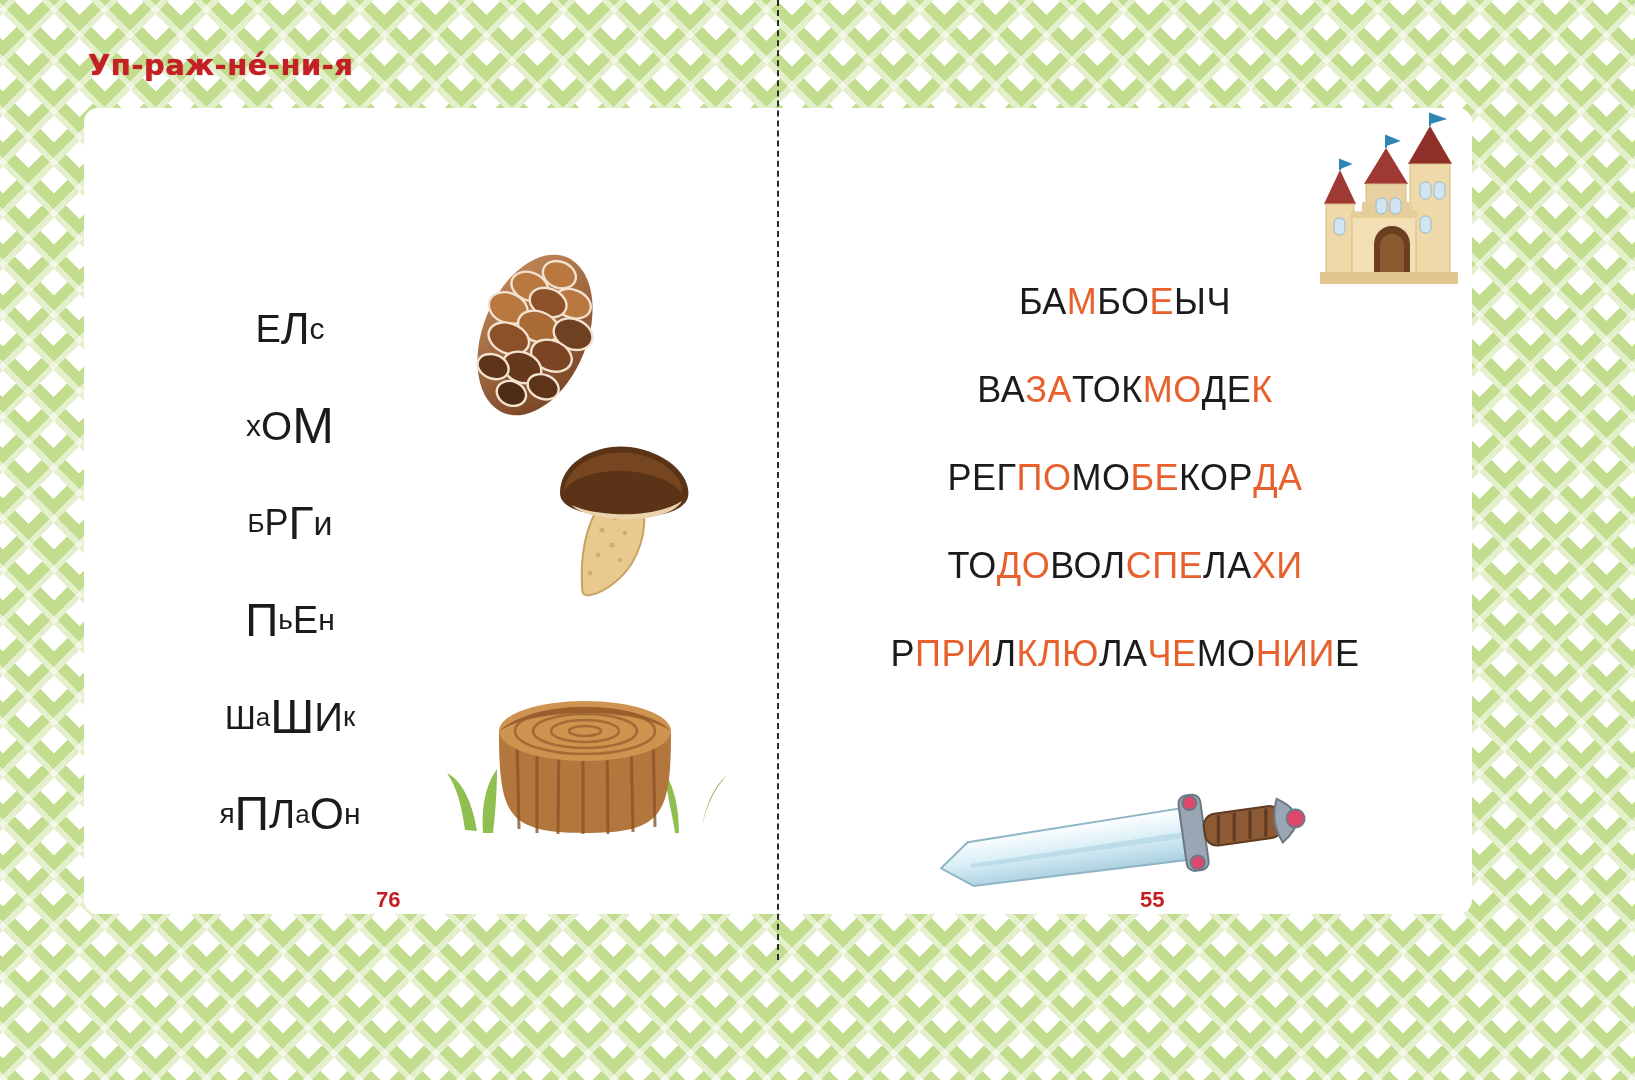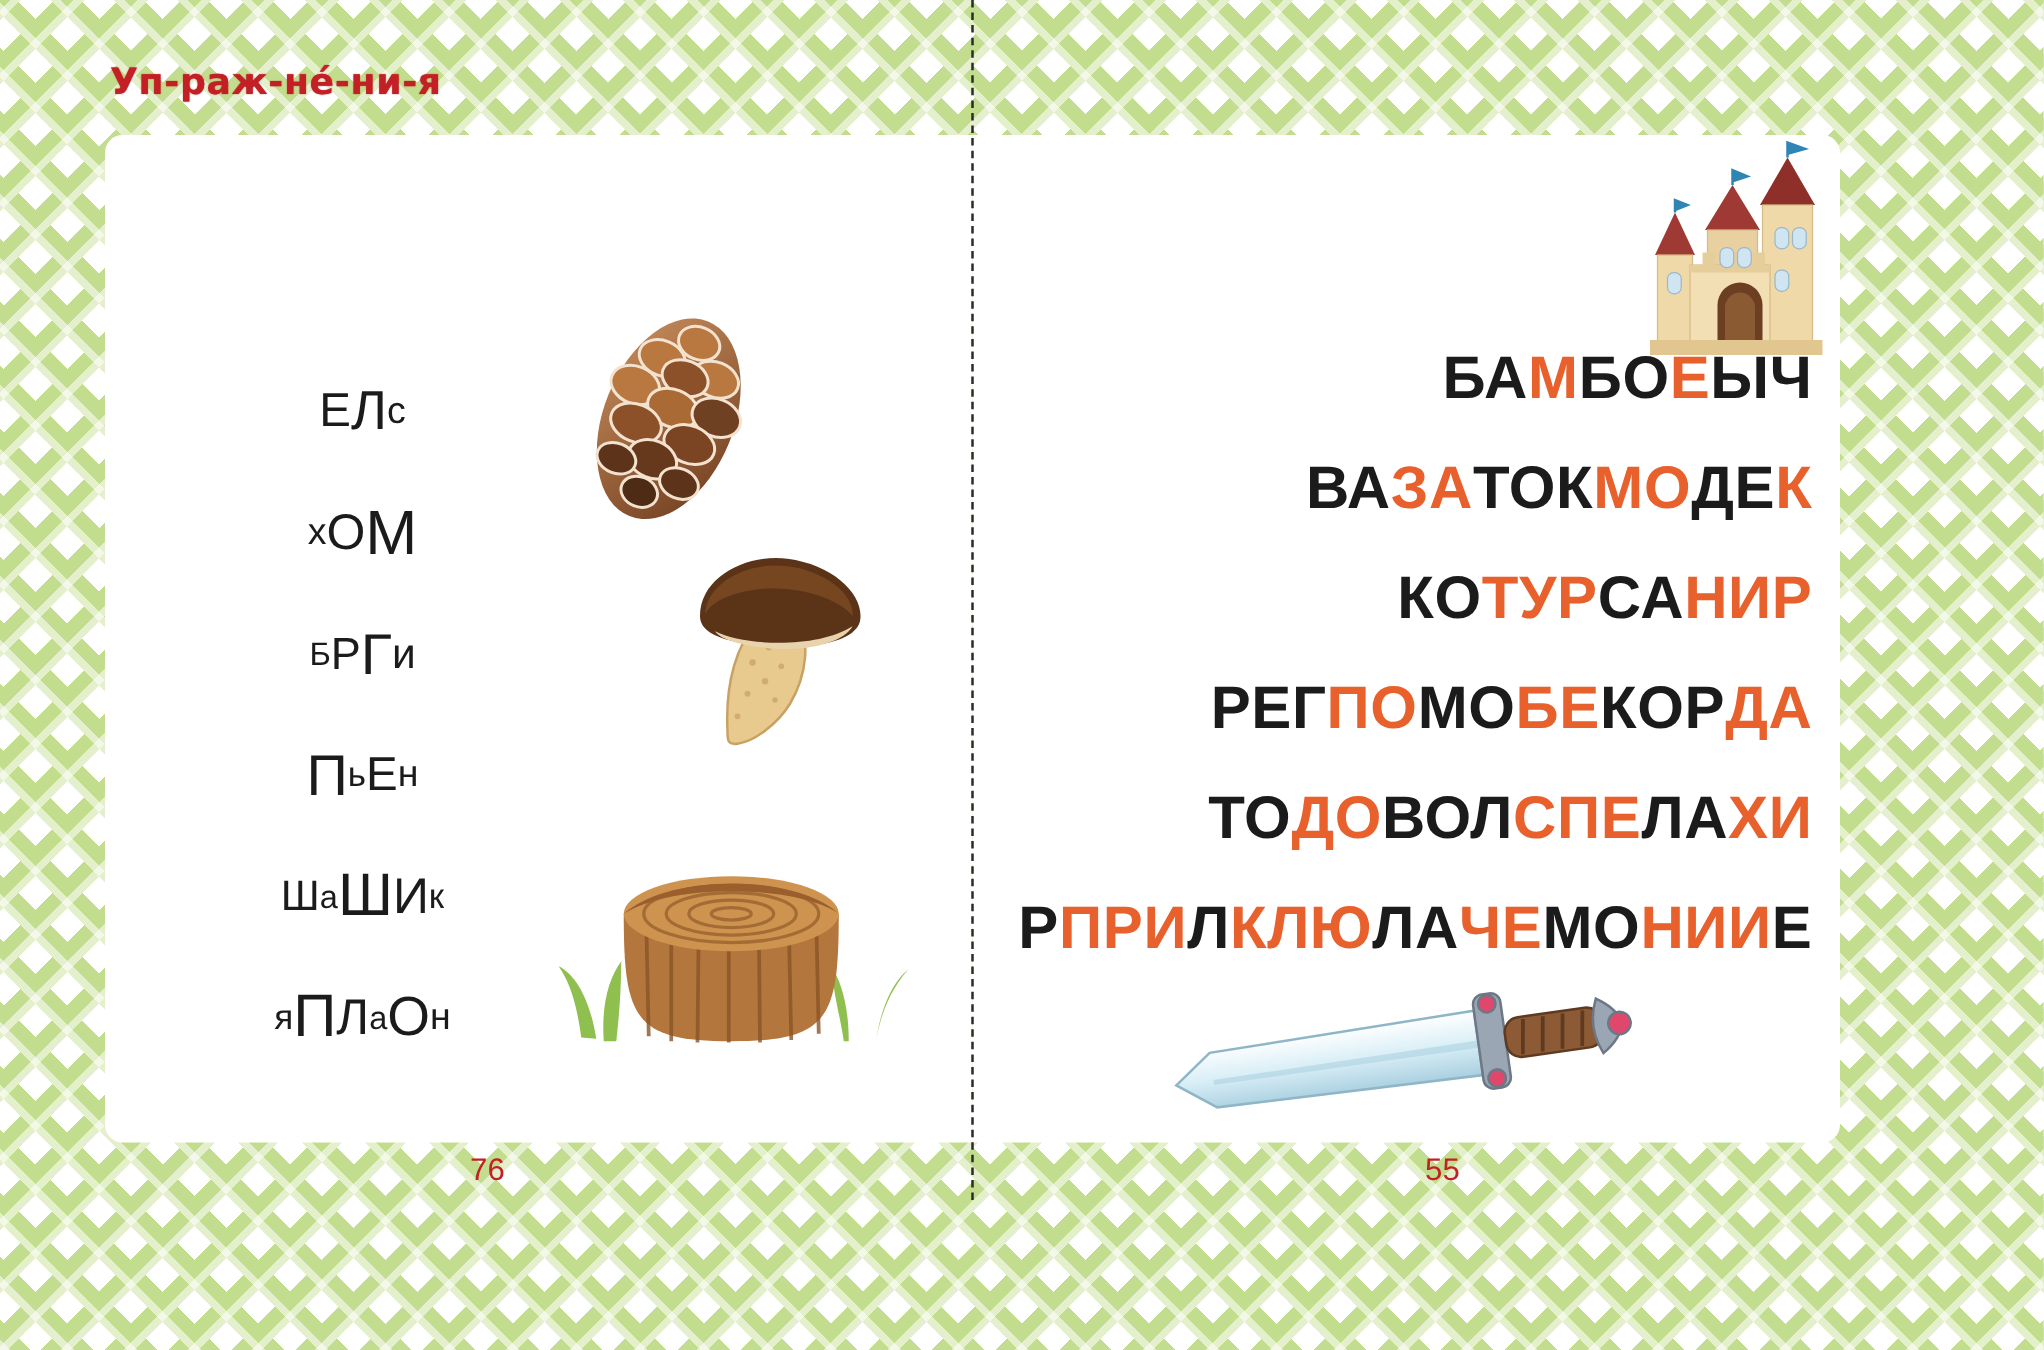--- a/index.html
+++ b/index.html
@@ -80,31 +80,31 @@
     color:#1b1b1b;font-family:"Liberation Sans",sans-serif;
     white-space:pre;
   }
   .ladder-row span{display:inline-block;line-height:1;}
 
   
   #wordsearch{
     position:absolute;left:800px;top:258px;width:650px;z-index:5;
   }
   .ws-row{
-    height:88px;display:flex;align-items:center;justify-content:flex-end;
-    font-weight:bold;font-size:48px;letter-spacing:.5px;
+    height:88px;display:flex;align-items:center;justify-content:center;
+    font-weight:normal;font-size:36px;letter-spacing:.5px;
     font-family:"Liberation Sans",sans-serif;
     color:#1b1b1b;white-space:pre;
   }
   .ws-row .hl{color:#e8602c;}
 
   
   .page-num{
-    position:absolute;top:922px;
-    font-size:25px;font-weight:normal;color:#c32026;
+    position:absolute;top:887px;
+    font-size:22px;font-weight:bold;color:#c32026;
     z-index:9;
   }
   #num-left{left:376px;}
   #num-right{left:1140px;}
 
   
   .illus{position:absolute;z-index:5;}
 
   
   #pinecone{left:440px;top:240px;width:190px;height:190px;}
@@ -214,21 +214,20 @@
 </svg>
 
 <div class="ex-body" id="ex10-text">
   <span class="ex-num">10.</span>
   <span>Найди и прочитай слова.</span>
 </div>
 
 <div id="wordsearch">
     <div class="ws-row"><span>БА</span><span class="hl">М</span><span>БО</span><span class="hl">Е</span><span>ЫЧ</span></div>
     <div class="ws-row"><span>ВА</span><span class="hl">ЗА</span><span>ТОК</span><span class="hl">МО</span><span>ДЕ</span><span class="hl">К</span></div>
-    <div class="ws-row"><span>КО</span><span class="hl">ТУР</span><span>СА</span><span class="hl">НИР</span></div>
     <div class="ws-row"><span>РЕГ</span><span class="hl">ПО</span><span>МО</span><span class="hl">БЕ</span><span>КОР</span><span class="hl">ДА</span></div>
     <div class="ws-row"><span>ТО</span><span class="hl">ДО</span><span>ВОЛ</span><span class="hl">СПЕ</span><span>ЛА</span><span class="hl">ХИ</span></div>
     <div class="ws-row"><span>Р</span><span class="hl">ПРИ</span><span>Л</span><span class="hl">КЛЮ</span><span>ЛА</span><span class="hl">ЧЕ</span><span>МО</span><span class="hl">НИИ</span><span>Е</span></div>
   </div>
 
 <svg class="illus" id="castle" viewBox="0 0 195 235">
   <g>
     <path d="M34 92 L50 58 L66 92 Z" fill="#9e3a33"></path>
     <rect x="36" y="92" width="28" height="74" fill="#f0d9a8" stroke="#d7bb86"></rect>
     <path d="M118 52 L140 14 L162 52 Z" fill="#8e3029"></path>

